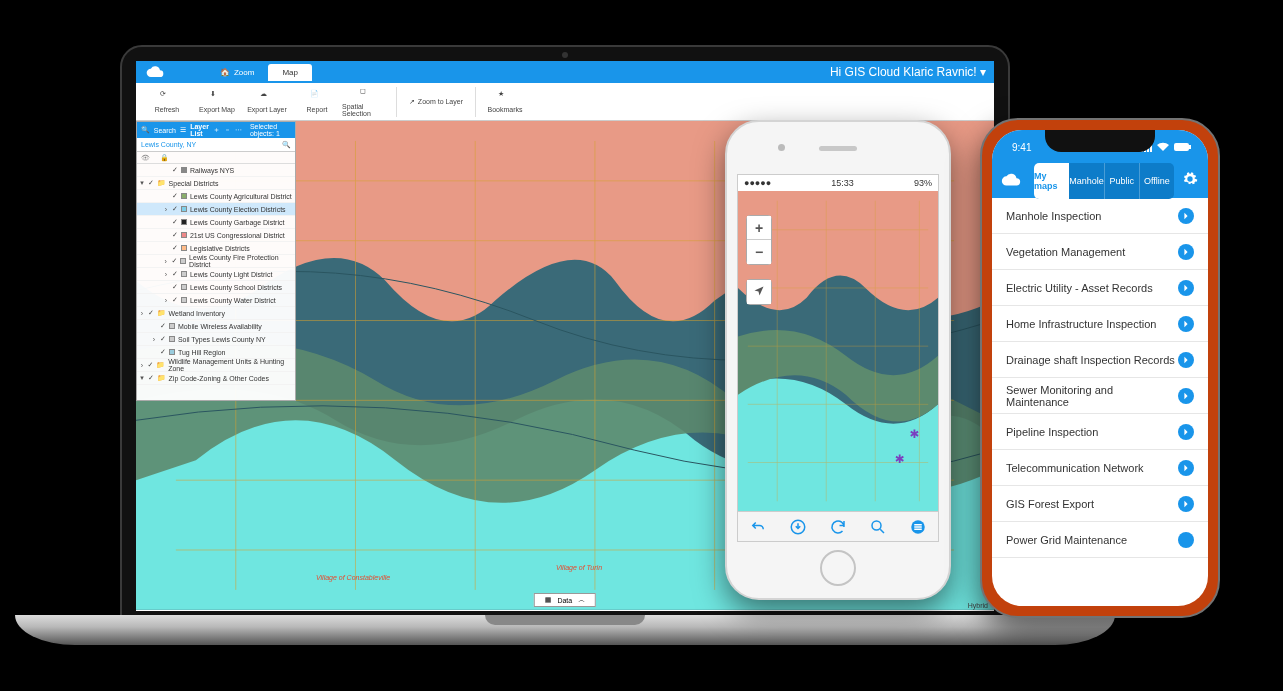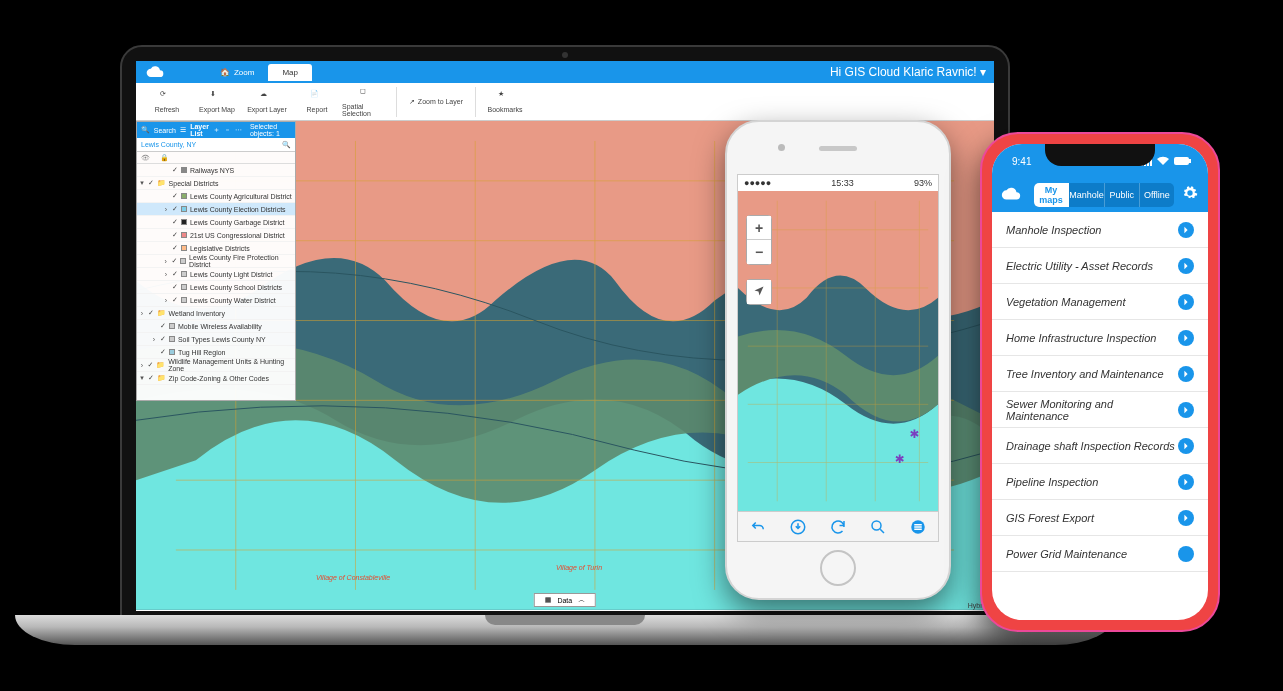--- a/index.html
+++ b/index.html
@@ -58,33 +58,33 @@
   .pw-map { position:absolute; top:16px; left:0; right:0; bottom:30px; }
   .pw-ctrl { position:absolute; left:8px; display:flex; flex-direction:column; background:#fff; border:1px solid #aaa; border-radius:4px; }
   .pw-ctrl.zoom { top:24px; }
   .pw-ctrl.loc  { top:88px; }
   .pw-ctrl button { width:24px; height:24px; border:none; background:#fff; font-size:14px; font-weight:bold; color:#555; cursor:pointer; }
   .pw-ctrl.zoom button:first-child { border-bottom:1px solid #ccc; }
   .pw-bottombar { position:absolute; left:0; right:0; bottom:0; height:30px; background:#f4f4f4; border-top:1px solid #ccc; display:flex; justify-content:space-around; align-items:center; }
   .pw-bottombar .btn { width:26px; height:26px; border-radius:50%; display:flex; align-items:center; justify-content:center; color:#1995ea; cursor:pointer; }
 
   
-  .phone-black { position:absolute; left:980px; top:118px; width:240px; height:500px; background:#ef4444; border-radius:38px; padding:10px; box-shadow:0 12px 30px rgba(0,0,0,.6); border:2px solid #ec4899;margin-top:14px; }
+  .phone-black { position:absolute; left:980px; top:118px; width:240px; height:500px; background:#c2410c; border-radius:38px; padding:10px; box-shadow:0 12px 30px rgba(0,0,0,.6); border:2px solid #737373; }
   .pb-screen { width:100%; height:100%; background:#fff; border-radius:30px; overflow:hidden; position:relative; }
   .pb-notch { position:absolute; top:0; left:50%; transform:translateX(-50%); width:110px; height:22px; background:#111; border-radius:0 0 16px 16px; z-index:20; }
   .pb-status { height:34px; background:#1995ea; color:#fff; display:flex; align-items:center; justify-content:space-between; font-size:10px; padding:0 16px 0 20px; }
   .pb-status .right { display:flex; gap:4px; align-items:center; }
   .pb-tabs-row { height:34px; background:#1995ea; display:flex; align-items:center; padding:0 8px; gap:8px; }
   .pb-logo { width:26px; color:#fff; }
-  .pb-tabs { display:flex; flex:1; background:#0d7cc9; border-radius:5px; overflow:hidden; height:24px;text-align:center; }
+  .pb-tabs { display:flex; flex:1; background:#0d7cc9; border-radius:5px; overflow:hidden; height:36px; }
   .pb-tab { flex:1; display:flex; align-items:center; justify-content:center; font-size:9px; color:#fff; cursor:pointer; border-right:1px solid rgba(255,255,255,.25); }
   .pb-tab:last-child { border-right:none; }
   .pb-tab.active { background:#fff; color:#1995ea; font-weight:bold; }
   .pb-gear { color:#fff; width:18px; cursor:pointer; }
-  .pb-list { overflow:hidden;font-style:italic; }
+  .pb-list { overflow:hidden; }
   .pb-item { height:36px; display:flex; align-items:center; justify-content:space-between; padding:0 14px; border-bottom:1px solid #e6e6e6; font-size:11px; color:#333; cursor:pointer; }
   .pb-item .arrow-circ { width:16px; height:16px; border-radius:50%; background:#1995ea; color:#fff; display:flex; align-items:center; justify-content:center; font-size:9px; }
 
   
   .cloud-logo { font-weight:bold; font-style:italic; font-size:9px; color:#fff; }
   .sig-bars { display:inline-flex; gap:1px; align-items:flex-end; }
   .sig-bars span { width:2px; background:#fff; display:inline-block; }
 </style>
 </head>
 <body>
@@ -414,69 +414,69 @@
     <div class="pb-list" id="pb-list">
         <div class="pb-item">
           <span>Manhole Inspection</span>
     <span class="arrow-circ">
       <svg width="8" height="8" viewBox="0 0 10 10">
               <path fill="#fff" d="M3 1l4 4-4 4z"></path>
             </svg>
     </span>
         </div>
         <div class="pb-item">
+          <span>Vegetation Management</span>
+    <span class="arrow-circ">
+      <svg width="8" height="8" viewBox="0 0 10 10">
+              <path fill="#fff" d="M3 1l4 4-4 4z"></path>
+            </svg>
+    </span>
+        </div>
+        <div class="pb-item">
           <span>Electric Utility - Asset Records</span>
     <span class="arrow-circ">
       <svg width="8" height="8" viewBox="0 0 10 10">
               <path fill="#fff" d="M3 1l4 4-4 4z"></path>
             </svg>
     </span>
         </div>
         <div class="pb-item">
-          <span>Vegetation Management</span>
-    <span class="arrow-circ">
-      <svg width="8" height="8" viewBox="0 0 10 10">
-              <path fill="#fff" d="M3 1l4 4-4 4z"></path>
-            </svg>
-    </span>
-        </div>
-        <div class="pb-item">
           <span>Home Infrastructure Inspection</span>
     <span class="arrow-circ">
       <svg width="8" height="8" viewBox="0 0 10 10">
               <path fill="#fff" d="M3 1l4 4-4 4z"></path>
             </svg>
     </span>
         </div>
         <div class="pb-item">
-          <span>Tree Inventory and Maintenance</span>
+          <span>Drainage shaft Inspection Records</span>
     <span class="arrow-circ">
       <svg width="8" height="8" viewBox="0 0 10 10">
               <path fill="#fff" d="M3 1l4 4-4 4z"></path>
             </svg>
     </span>
         </div>
         <div class="pb-item">
           <span>Sewer Monitoring and Maintenance</span>
     <span class="arrow-circ">
       <svg width="8" height="8" viewBox="0 0 10 10">
               <path fill="#fff" d="M3 1l4 4-4 4z"></path>
             </svg>
     </span>
         </div>
         <div class="pb-item">
-          <span>Drainage shaft Inspection Records</span>
-    <span class="arrow-circ">
-      <svg width="8" height="8" viewBox="0 0 10 10">
-              <path fill="#fff" d="M3 1l4 4-4 4z"></path>
-            </svg>
-    </span>
-        </div>
-        <div class="pb-item">
           <span>Pipeline Inspection</span>
+    <span class="arrow-circ">
+      <svg width="8" height="8" viewBox="0 0 10 10">
+              <path fill="#fff" d="M3 1l4 4-4 4z"></path>
+            </svg>
+    </span>
+        </div>
+        <div class="pb-item">
+          <span>Telecommunication Network</span>
     <span class="arrow-circ">
       <svg width="8" height="8" viewBox="0 0 10 10">
               <path fill="#fff" d="M3 1l4 4-4 4z"></path>
             </svg>
     </span>
         </div>
         <div class="pb-item">
           <span>GIS Forest Export</span>
     <span class="arrow-circ">
       <svg width="8" height="8" viewBox="0 0 10 10">

